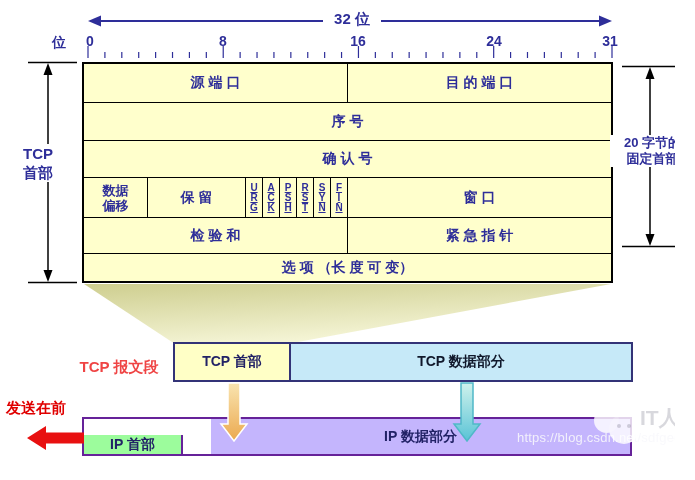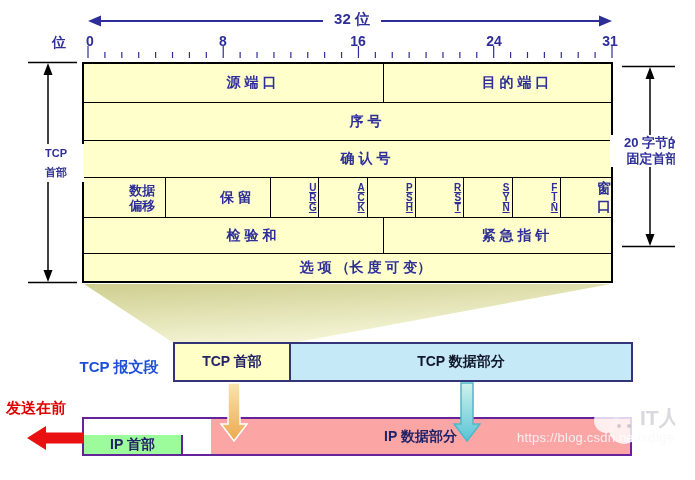--- a/index.html
+++ b/index.html
@@ -16,47 +16,47 @@
   .unit-label { top:34px; left:52px; font-size:14px; font-weight:bold; color:#2E2E99; z-index:4; }
   .tick-num { top:33px; transform:translateX(-50%); font-size:14px; font-weight:bold; color:#2E2E99; z-index:4; }
 
   
   .hdr-table { left:82px; top:62px; width:531px; height:221px; box-sizing:border-box;
     border:2px solid #000; background:#FFFFCC; display:flex; flex-direction:column; z-index:2; }
   .trow { display:flex; box-sizing:border-box; border-bottom:1px solid #000; }
   .trow:last-child { border-bottom:none; flex:1; }
   .tcell { box-sizing:border-box; border-right:1px solid #000; color:#2E2E99;
     font-weight:bold; font-size:14px; display:flex; align-items:center; justify-content:center;
-    text-align:center;margin-left:36px; }
+    text-align:center; }
   .tcell:last-child { border-right:none; flex:1; }
   .two-line { white-space:pre-line; font-size:13px; line-height:15px; }
   .flagcell { width:17px; }
   .flagcell .vtxt { width:8px; word-break:break-all; font-size:10px; line-height:10px;
     font-weight:bold; color:#2E2E99; text-align:center;text-decoration:underline; }
 
   
   .side-label { background:#fff; font-weight:bold; color:#2E2E99; text-align:center;
     white-space:pre-line; z-index:4; }
-  .side-left { left:28px; top:144px; width:56px; font-size:11px; line-height:19px; }
+  .side-left { left:10px; top:144px; width:56px; font-size:15px; line-height:19px; }
   .side-right { left:610px; top:135px; width:85px; font-size:13px; line-height:16px; }
 
   
   .tcp-bar { left:173px; top:342px; width:460px; height:40px; box-sizing:border-box;
     border:2px solid #333377; display:flex; z-index:2; }
   .tcp-hdr { width:114px; background:#FFFFC6; border-right:2px solid #333377;
     color:#222266; font-weight:bold; font-size:14px; }
   .tcp-data { flex:1; background:#C6E9F8; color:#0f172a; font-weight:bold; font-size:14px; }
   .seg-caption { left:66px; top:358px; width:106px; text-align:center;
-    font-size:15px; font-weight:bold; color:#1d4ed8; z-index:4; }
+    font-size:15px; font-weight:bold; color:#ef4444; z-index:4; }
 
   .ip-bar { left:82px; top:417px; width:550px; height:39px; box-sizing:border-box;
     border:2px solid #662299; display:flex; z-index:2; }
   .ip-hdr { width:97px; background:#9CFC9C; border-right:2px solid #662299;
     color:#222266; font-weight:bold; font-size:14px;margin-top:16px; }
-  .ip-data { flex:1; background:#fca5a5; color:#222266; font-weight:bold; font-size:14px;margin-left:28px; }
+  .ip-data { flex:1; background:#c4b5fd; color:#222266; font-weight:bold; font-size:14px;margin-left:28px; }
   .send-caption { left:6px; top:399px; font-size:15px; font-weight:bold; color:#E00000; z-index:4; }
 
   
   .svg-bg  { left:0; top:0; z-index:1; pointer-events:none; }
   .svg-fg  { left:0; top:0; z-index:3; pointer-events:none; }
 
   
   .wm-url { left:517px; top:430px; font-size:13px; letter-spacing:0.2px;
     color:rgba(248,248,252,0.88); z-index:5; white-space:nowrap; }
   .wm-logo { left:594px; top:401px; width:100px; height:46px; z-index:5; opacity:0.85;text-align:center; }

